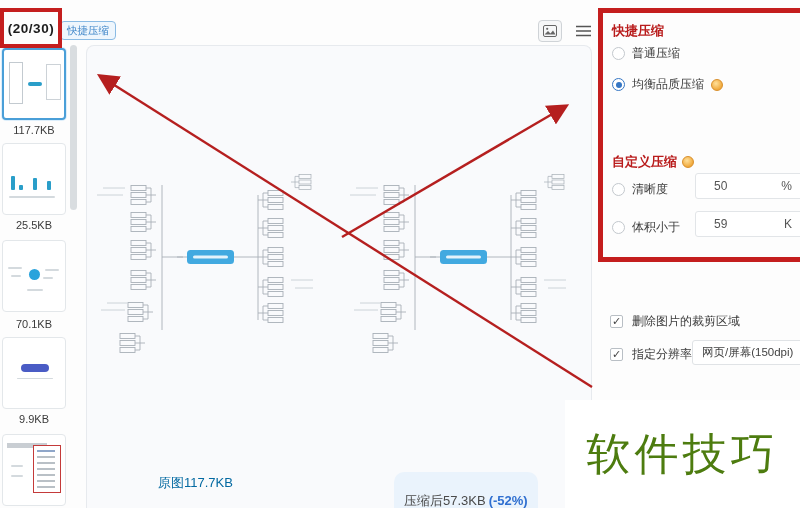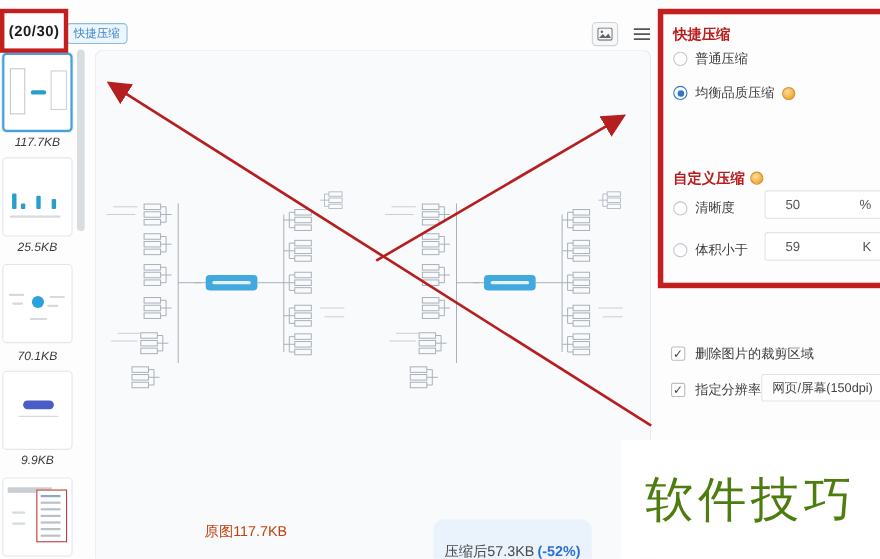--- a/index.html
+++ b/index.html
@@ -11,21 +11,21 @@
   }
   
   .sidebar{position:absolute;left:0;top:0;width:80px;height:508px;background:#fdfdfd;}
   .thumb-card{
     position:absolute;left:2px;width:64px;height:72px;background:#fff;
     border:1px solid #e3e7ea;border-radius:4px;box-sizing:border-box;overflow:hidden;
   }
   .thumb-card.selected{border:2px solid #4a9fd8;box-shadow:0 0 0 1px #dceefb;}
   .thumb-size{
     position:absolute;left:0;width:68px;text-align:center;
-    font-size:11px;color:#3a3a3a;font-style:italic;
+    font-size:11px;color:#3a3a3a;
   }
   .sb-scroll{position:absolute;left:70px;top:45px;width:7px;height:463px;}
   .sb-thumb{position:absolute;left:0;top:0;width:7px;height:165px;background:#d9dde0;border-radius:4px;}
   
   .mini{position:absolute;inset:0;}
   .teal-dash{position:absolute;left:24px;top:32px;width:14px;height:4px;background:#2a9ec9;border-radius:2px;}
   .mini-outline{position:absolute;border:1px solid #c3cad0;background:#fff;}
   .bar{position:absolute;bottom:24px;width:4px;background:#2a9ec9;border-radius:1px;}
   .blue-dot{position:absolute;left:26px;top:28px;width:11px;height:11px;border-radius:50%;background:#2aa3dc;}
   .sketch-line{position:absolute;height:2px;background:#d4dade;border-radius:1px;}
@@ -50,21 +50,21 @@
     background:#f9fafc;border:1px solid #e7eaee;border-bottom:none;
     border-radius:8px 8px 0 0;box-sizing:border-box;
   }
   .top-icons{position:absolute;top:20px;left:538px;display:flex;gap:14px;align-items:center;z-index:20;}
   .icon-btn{width:22px;height:20px;border:1px solid #cfd3d7;border-radius:4px;background:#f6f7f8;
     display:flex;align-items:center;justify-content:center;}
   .diagram{position:absolute;top:160px;width:235px;height:205px;}
   .diagram.left{left:95px;}
   .diagram.right{left:348px;}
   .result-row{position:absolute;top:472px;left:86px;width:506px;height:24px;z-index:10;}
-  .orig-label{position:absolute;left:100px;top:2px;font-size:13px;color:#c2410c;}
+  .orig-label{position:absolute;left:72px;top:2px;font-size:13px;color:#0369a1;}
   .comp-label{
     position:absolute;left:308px;top:0px;font-size:13px;color:#4a4a4a;
     background:#eaf3fc;border-radius:10px;padding:20px 10px;
   }
   .comp-pct{color:#2f6fd0;font-weight:700;margin-left:3px;}
   
   .settings{position:absolute;left:598px;top:8px;width:202px;height:254px;z-index:10;}
   .red-box-2{position:absolute;left:598px;top:8px;width:210px;height:254px;border:5px solid #c41e1e;
     box-sizing:border-box;z-index:44;pointer-events:none;}
   .sec-title{position:absolute;left:14px;font-size:13px;font-weight:700;color:#b91c1c;display:flex;align-items:center;gap:5px;}

